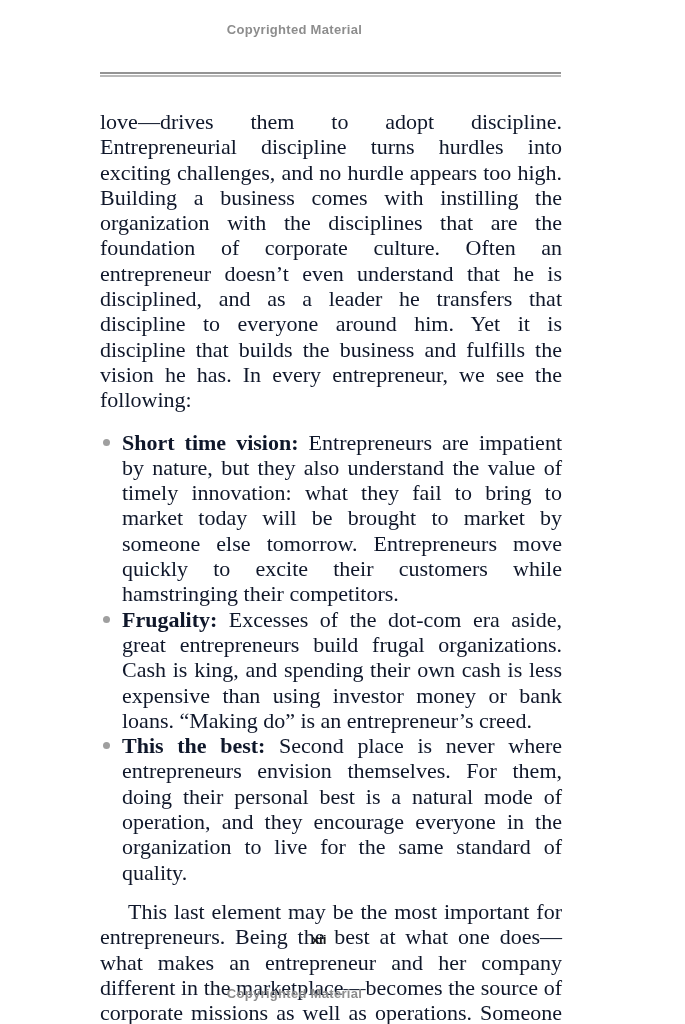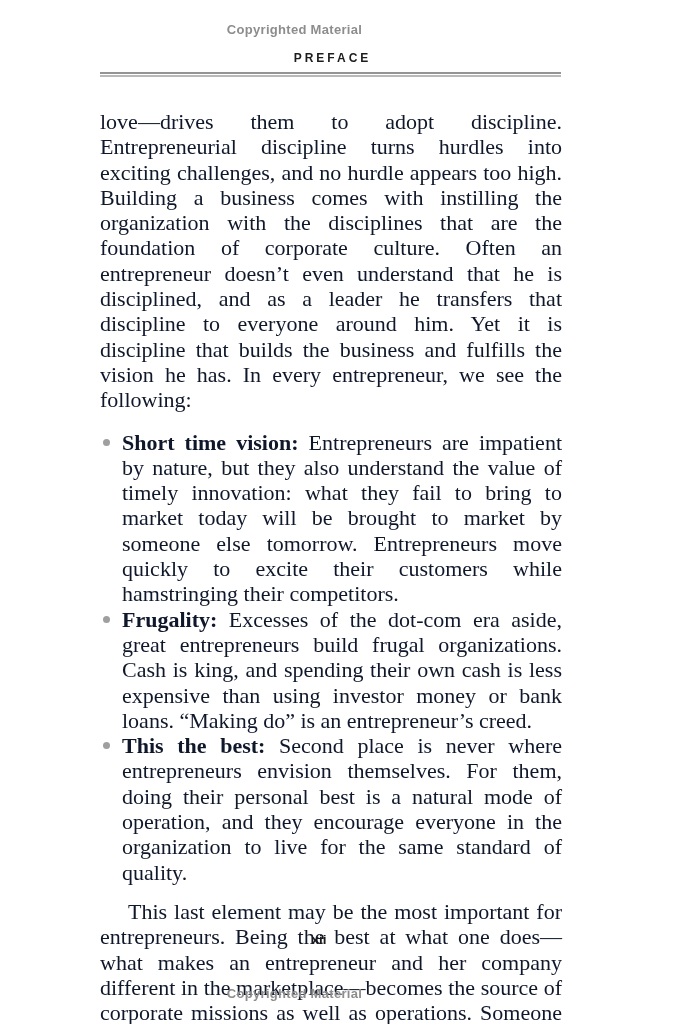--- a/index.html
+++ b/index.html
@@ -93,21 +93,20 @@
     color: #1c1c1c;
   }
 </style>
 </head>
 <body>
 
 <div class="page">
 
   <div class="copyright top">Copyrighted Material</div>
 
-  <div class="chapter-head">PREFACE</div>
 
   <div class="rule"></div>
 
   <div class="content">
 
     <p class="para">love—drives them to adopt discipline. Entrepreneurial discipline turns hurdles into exciting challenges, and no hurdle appears too high. Building a business comes with instilling the organization with the disciplines that are the foundation of corporate culture. Often an entrepreneur doesn’t even understand that he is disciplined, and as a leader he transfers that discipline to everyone around him. Yet it is discipline that builds the business and fulfills the vision he has. In every entrepreneur, we see the following:</p>
 
     <ul class="bullets">
       <li><b>Short time vision:</b> <span>Entrepreneurs are impatient by nature, but they also understand the value of timely innovation: what they fail to bring to market today will be brought to market by someone else tomorrow. Entrepreneurs move quickly to excite their customers while hamstringing their competitors.</span></li>
       <li><b>Frugality:</b> <span>Excesses of the dot-com era aside, great entrepreneurs build frugal organizations. Cash is king, and spending their own cash is less expensive than using investor money or bank loans. “Making do” is an entrepreneur’s creed.</span></li>

